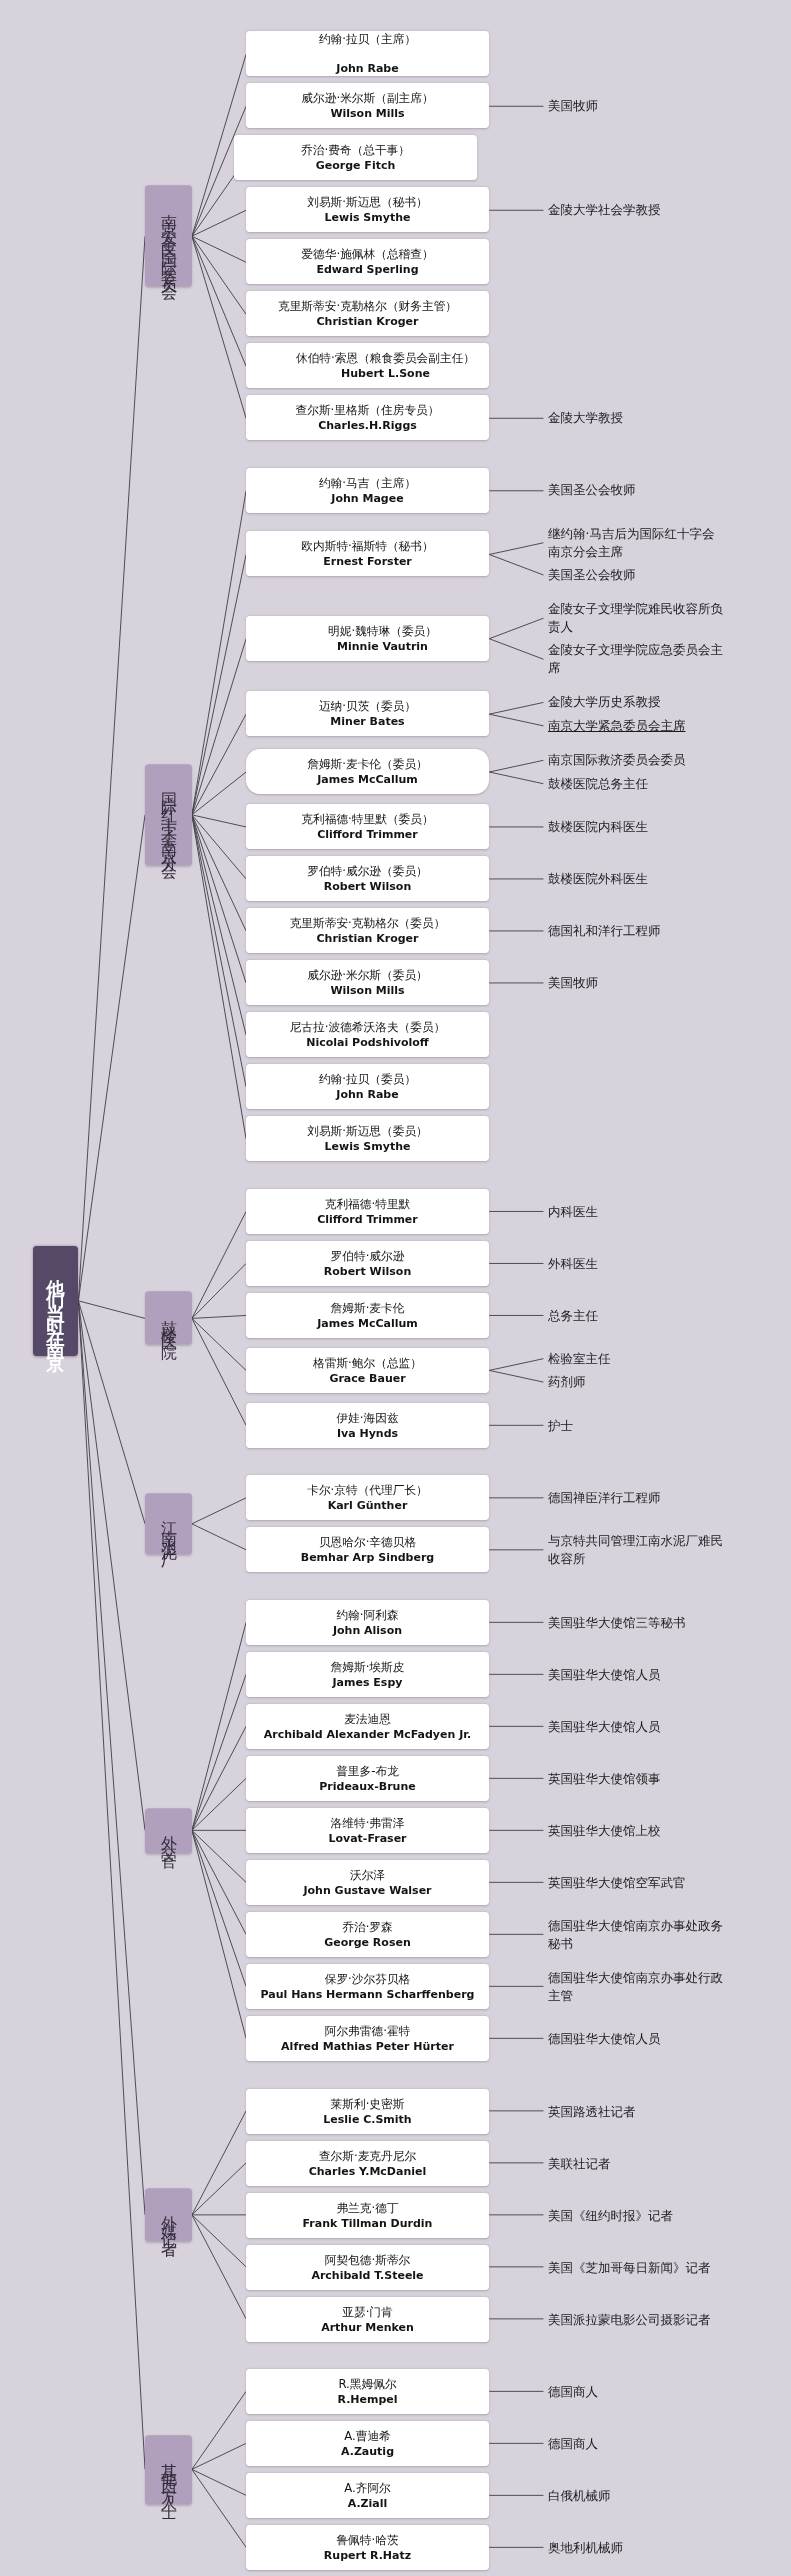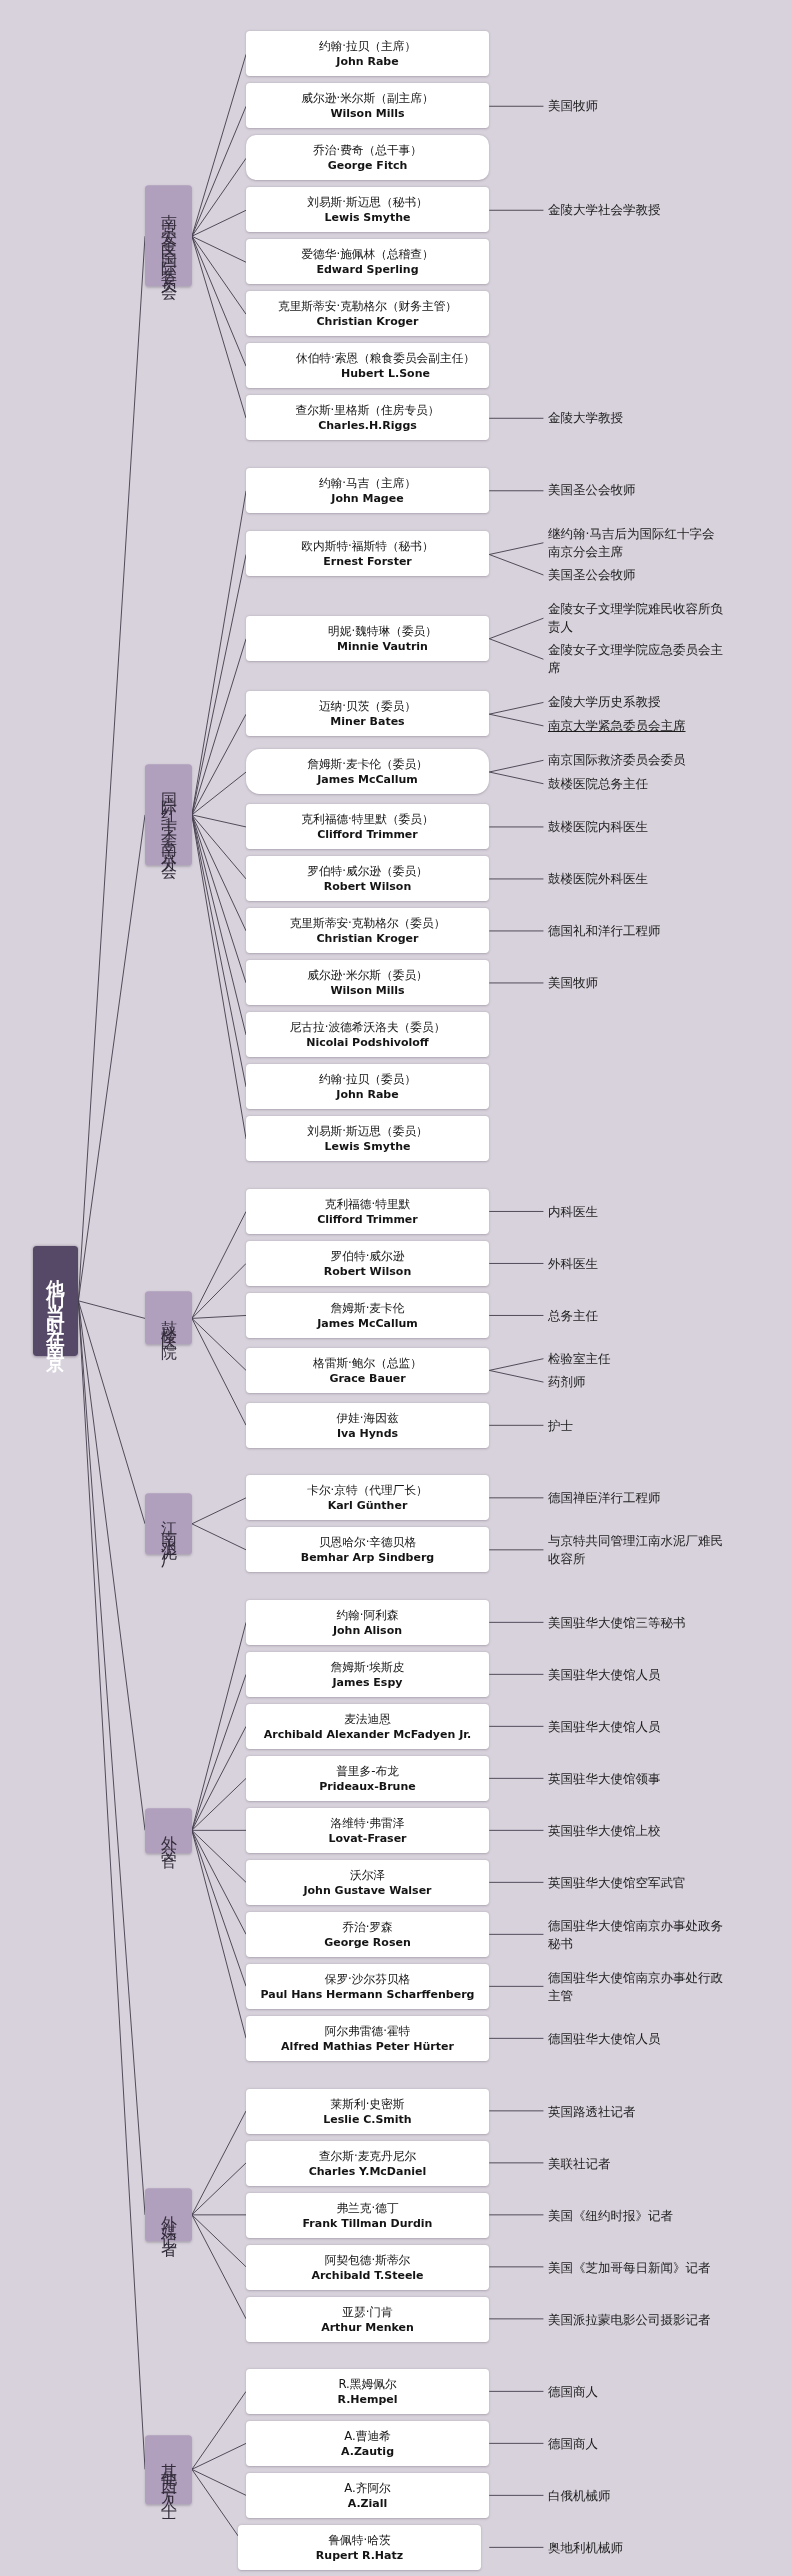--- a/index.html
+++ b/index.html
@@ -148,30 +148,30 @@
       <line x1="107" y1="1775" x2="198" y2="1799" stroke="#4a4352" stroke-width="1.3"></line>
       <line x1="107" y1="1775" x2="198" y2="2079.5" stroke="#4a4352" stroke-width="1.3"></line>
       <line x1="107" y1="1775" x2="198" y2="2498" stroke="#4a4352" stroke-width="1.3"></line>
       <line x1="107" y1="1775" x2="198" y2="3023" stroke="#4a4352" stroke-width="1.3"></line>
       <line x1="107" y1="1775" x2="198" y2="3370.5" stroke="#4a4352" stroke-width="1.3"></line>
     </svg>
   <div id="nodes">
       <div class="branch-node" style="top: 236px;">
         <span class="vtext">南京安全区国际委员会</span>
       </div>
-      <div class="leaf-node" style="left: 246px; top: 31px;">
+      <div class="leaf-node" style="left: 246px; top: 31px; justify-content: space-between;">
         <div class="leaf-cn">约翰·拉贝（主席）</div>
         <div class="leaf-en">John Rabe</div>
       </div>
       <div class="leaf-node" style="left: 246px; top: 83px;">
         <div class="leaf-cn">威尔逊·米尔斯（副主席）</div>
         <div class="leaf-en">Wilson Mills</div>
       </div>
       <div class="note" style="top: 97px;">美国牧师</div>
-      <div class="leaf-node" style="left: 246px; top: 135px; border-radius: 10px;">
+      <div class="leaf-node" style="left: 234px; top: 135px;">
         <div class="leaf-cn">乔治·费奇（总干事）</div>
         <div class="leaf-en">George Fitch</div>
       </div>
       <div class="leaf-node" style="left: 246px; top: 187px;">
         <div class="leaf-cn">刘易斯·斯迈思（秘书）</div>
         <div class="leaf-en">Lewis Smythe</div>
       </div>
       <div class="note" style="top: 201px;">金陵大学社会学教授</div>
       <div class="leaf-node" style="left: 246px; top: 239px;">
         <div class="leaf-cn">爱德华·施佩林（总稽查）</div>
@@ -383,21 +383,21 @@
       <div class="leaf-node" style="left: 246px; top: 2421px;">
         <div class="leaf-cn">A.曹迪希</div>
         <div class="leaf-en">A.Zautig</div>
       </div>
       <div class="note" style="top: 2435px;">德国商人</div>
       <div class="leaf-node" style="left: 246px; top: 2473px;">
         <div class="leaf-cn">A.齐阿尔</div>
         <div class="leaf-en">A.Ziall</div>
       </div>
       <div class="note" style="top: 2487px;">白俄机械师</div>
-      <div class="leaf-node" style="left: 238px; top: 2525px;">
+      <div class="leaf-node" style="left: 246px; top: 2525px;">
         <div class="leaf-cn">鲁佩特·哈茨</div>
         <div class="leaf-en">Rupert R.Hatz</div>
       </div>
       <div class="note" style="top: 2539px;">奥地利机械师</div>
     </div>
   <div id="root-node" class="root-node" style="top: 1301px;">
     <span class="vtext">他们当时在南京</span>
   </div>
 </div>
 

